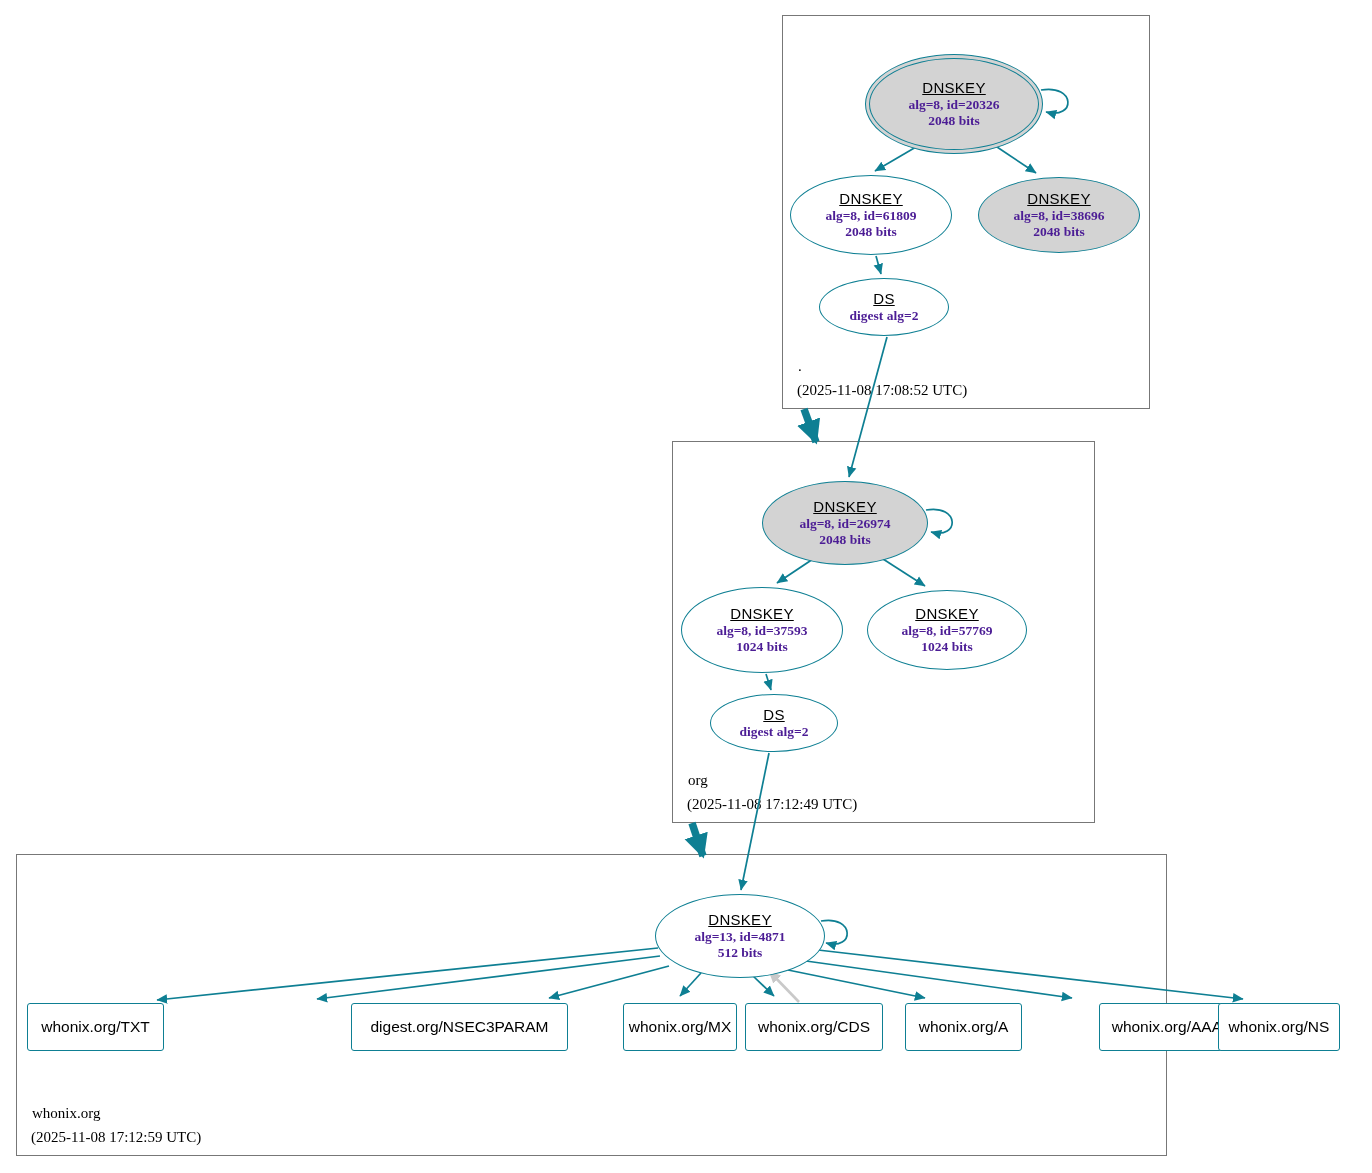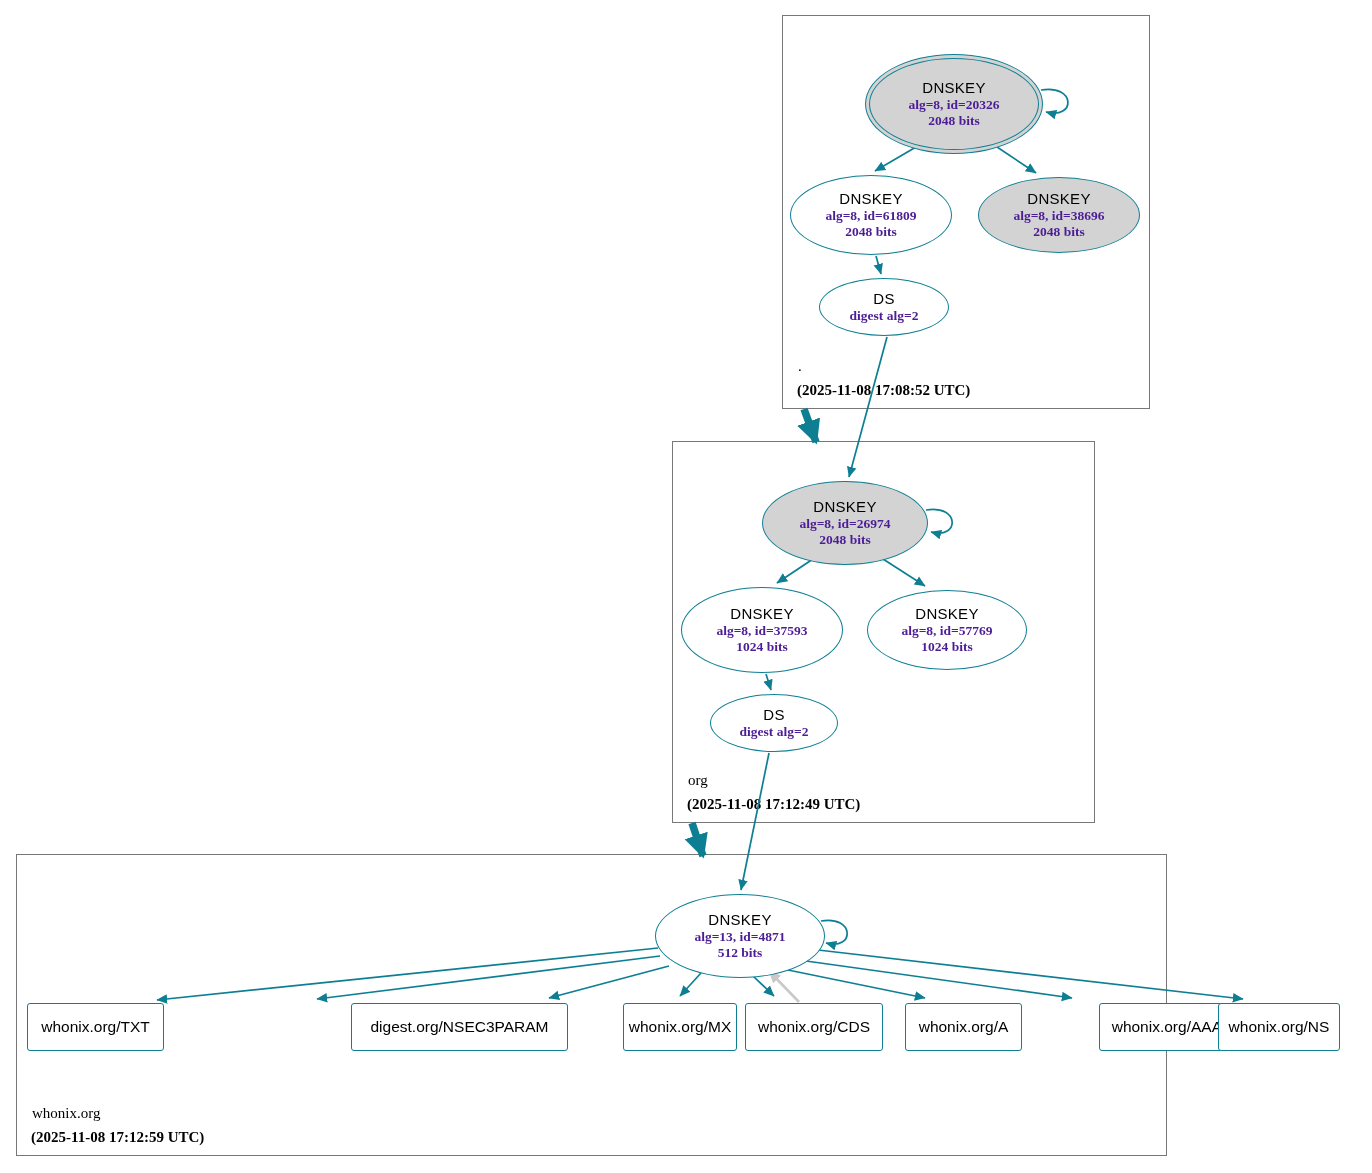--- a/index.html
+++ b/index.html
@@ -23,34 +23,34 @@
   .eg{stroke:var(--gray-edge);stroke-width:2.6;fill:none;}
   .mk-teal{fill:var(--teal);}
   .mk-gray{fill:var(--gray-edge);}
   .node{
     position:absolute;z-index:3;display:flex;flex-direction:column;align-items:center;
     justify-content:center;text-align:center;background:#fff;
     border:1.7px solid var(--teal);border-radius:50%;
   }
   .node.gray{background:var(--ksk-fill);}
   .ring{position:absolute;inset:3px;border:1.7px solid var(--teal);border-radius:50%;pointer-events:none;}
-  .nt{font-size:15px;line-height:18px;color:#000;letter-spacing:.3px;}
+  .nt{font-size:15px;line-height:18px;color:#000;letter-spacing:.3px;text-decoration:underline;}
   .nd{font-family:"Liberation Serif",serif;font-size:13.5px;line-height:16px;color:#4c1d95;font-weight:bold;}
   .rr{
     position:absolute;z-index:3;top:1003px;height:48px;display:flex;align-items:center;
     justify-content:center;background:#fff;border:1.9px solid var(--teal);border-radius:3px;
     font-size:15.5px;color:#000;white-space:nowrap;
   }
   .zlabel{
     position:absolute;left:15px;bottom:33px;font-family:"Liberation Serif",serif;
     font-size:15px;color:#000;
   }
   .zts{
     position:absolute;left:14px;bottom:9px;font-family:"Liberation Serif",serif;
-    font-size:15px;color:#000;font-weight:bold;
+    font-size:15px;color:#000;
   }
 </style>
 </head>
 <body>
 
 <div class="canvas">
 
   <div class="zone-box" style="left:782px;top:15px;width:368px;height:394px">
     <div class="zlabel">.</div>
     <div class="zts">(2025-11-08 17:08:52 UTC)</div>

